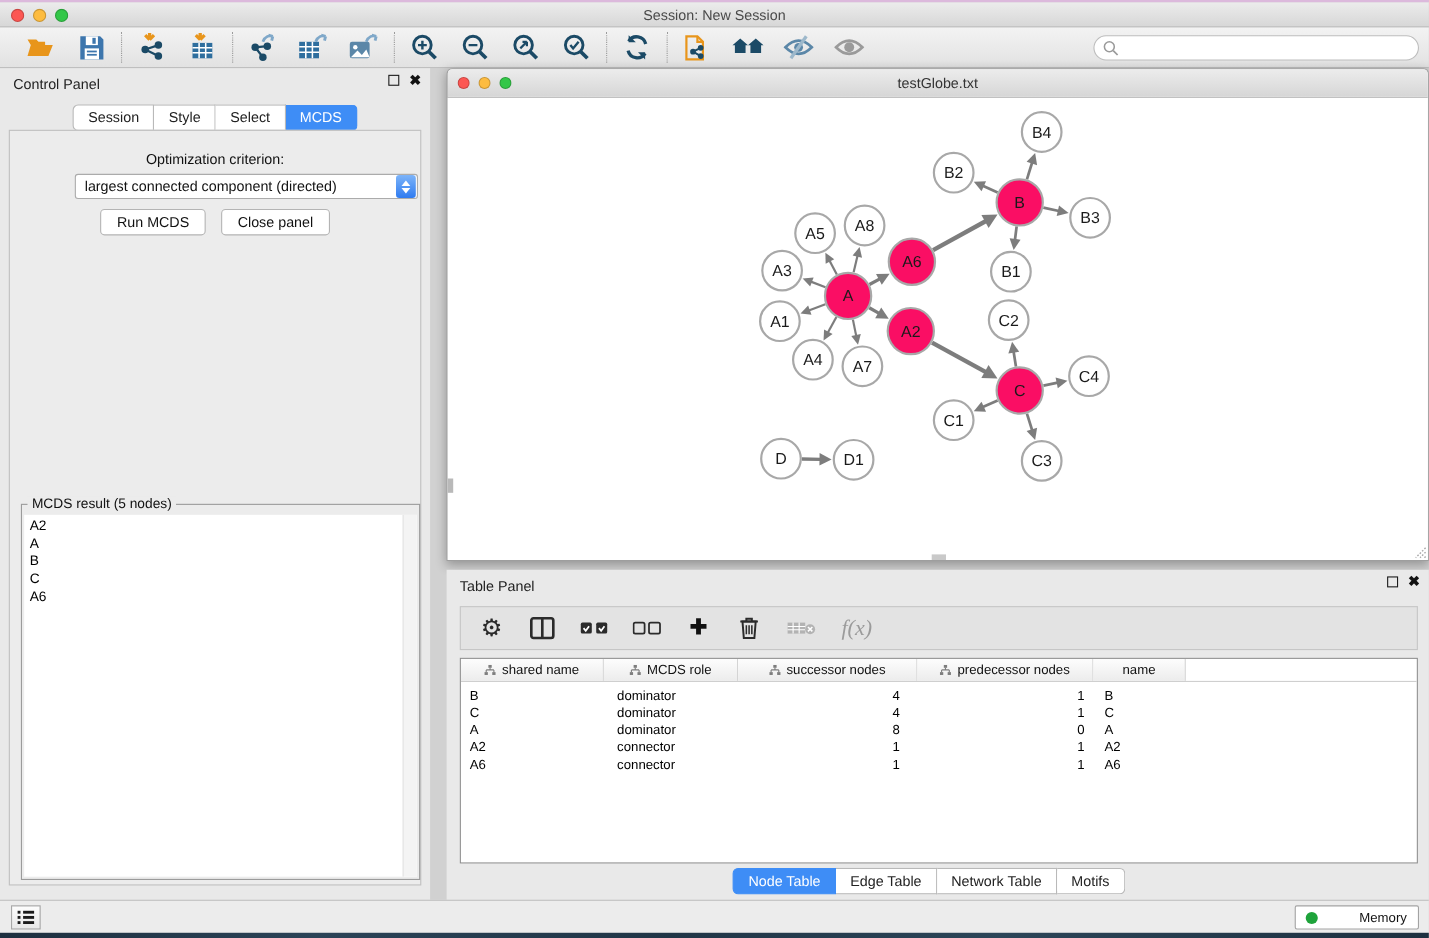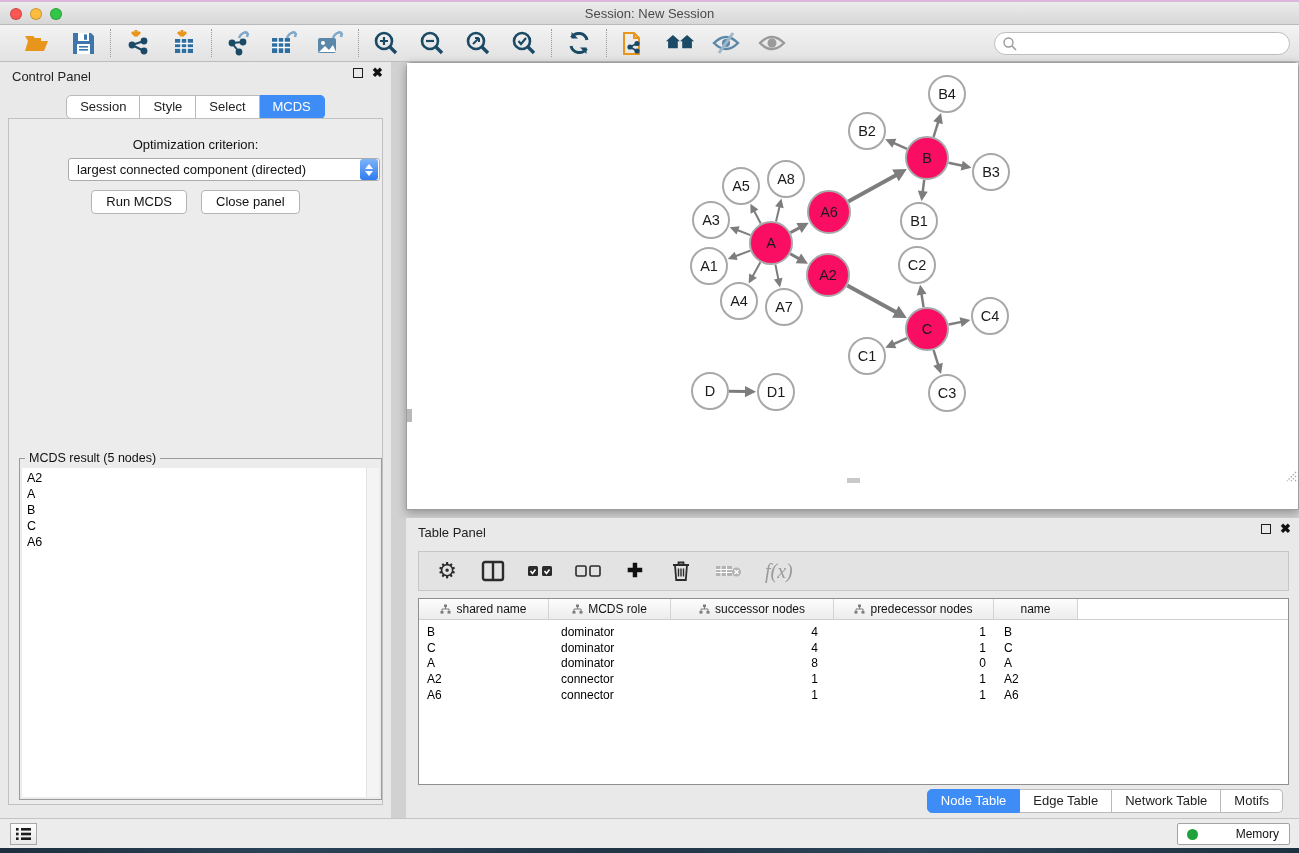--- a/index.html
+++ b/index.html
@@ -96,21 +96,21 @@
 
   .tp-table { position:absolute; left:12px; top:80px; width:871px; height:187px; background:#fff;
     border:1px solid #8f8f8f; overflow:hidden; }
   .tbl-header { display:flex; height:21px; border-bottom:1px solid #cfcfcf; }
   .col-h { background:linear-gradient(#fdfdfd,#ececec); border-right:1px solid #d4d4d4;
     display:flex; align-items:center; justify-content:center; gap:5px; font-size:12px; color:#111; }
   .tbl-row { display:flex; height:15.7px; align-items:center; }
   .cell { font-size:12px; color:#000; white-space:nowrap; overflow:hidden; }
   .tbl-body { padding-top:4px; }
 
-  .tp-tabs { position:absolute; left:0; right:16px; top:271px;justify-content:flex-end; }
+  .tp-tabs { position:absolute; left:0; right:16px; top:271px; }
 
   
   .statusbar { position:absolute; left:0; top:818px; width:1299px; height:30px; background:#ececec;
     border-top:1px solid #c4c4c4; }
   .list-btn { position:absolute; left:10px; top:4px; width:27px; height:22px; background:linear-gradient(#fdfdfd,#e8e8e8);
     border:1px solid #a8a8a8; display:flex; align-items:center; justify-content:center; }
   .memory-btn { position:absolute; right:9px; top:4px; height:22px; background:#fff; border:1px solid #a3a3a3;
     border-radius:2px; display:flex; align-items:center; gap:6px; padding:0 10px 0 9px; }
   .memory-dot { width:11px; height:11px; border-radius:50%; background:#1ea33b; }
   .memory-label { font-size:12px; color:#111;padding-left:32px; }
@@ -318,20 +318,28 @@
               <div class="result-item">C</div>
               <div class="result-item">A6</div>
             </div>
           <div class="result-scroll"></div>
         </div>
       </div>
     </div>
   </div>
 
   <div class="net-window">
+    <div class="net-titlebar">
+      <div class="lights">
+        <span class="light red"></span>
+        <span class="light yellow"></span>
+        <span class="light green"></span>
+      </div>
+      <div class="net-title">testGlobe.txt</div>
+    </div>
     <div class="net-canvas">
       <svg id="graph-svg" width="891" height="420">
           <line x1="353.7535784776823" y1="160.53179910759638" x2="347.0409001193134" y2="147.77771022669552" stroke="#7d7d7d" stroke-width="2"></line>
           <polygon points="343.31492865665246,140.69836444763965 351.40028673062676,146.61334414461396 343.6130063736653,150.71191275354101" fill="#7d7d7d"></polygon>
           <line x1="369.0202091013652" y1="158.58044116750838" x2="372.6106429618988" y2="143.26125669589842" stroke="#7d7d7d" stroke-width="2"></line>
           <polygon points="374.43617354421343,135.472326211356 376.6663634056078,145.23891482673926 368.0985398726112,143.23083118619317" fill="#7d7d7d"></polygon>
           <line x1="343.4575854193549" y1="172.12540774408606" x2="330.1448912844574" y2="167.02220832570865" stroke="#7d7d7d" stroke-width="2"></line>
           <polygon points="322.674922346041,164.15872023264905 332.65355585294225,163.2716614212121 329.5037189505767,171.48862725347013" fill="#7d7d7d"></polygon>
           <line x1="343.3735431949815" y1="187.6517501050875" x2="328.2518541154781" y2="193.26140895716134" stroke="#7d7d7d" stroke-width="2"></line>
           <polygon points="320.75132436819865,196.04386354082953 327.65907031287054,188.78831077319913 330.71977035490556,197.0388934952065" fill="#7d7d7d"></polygon>

